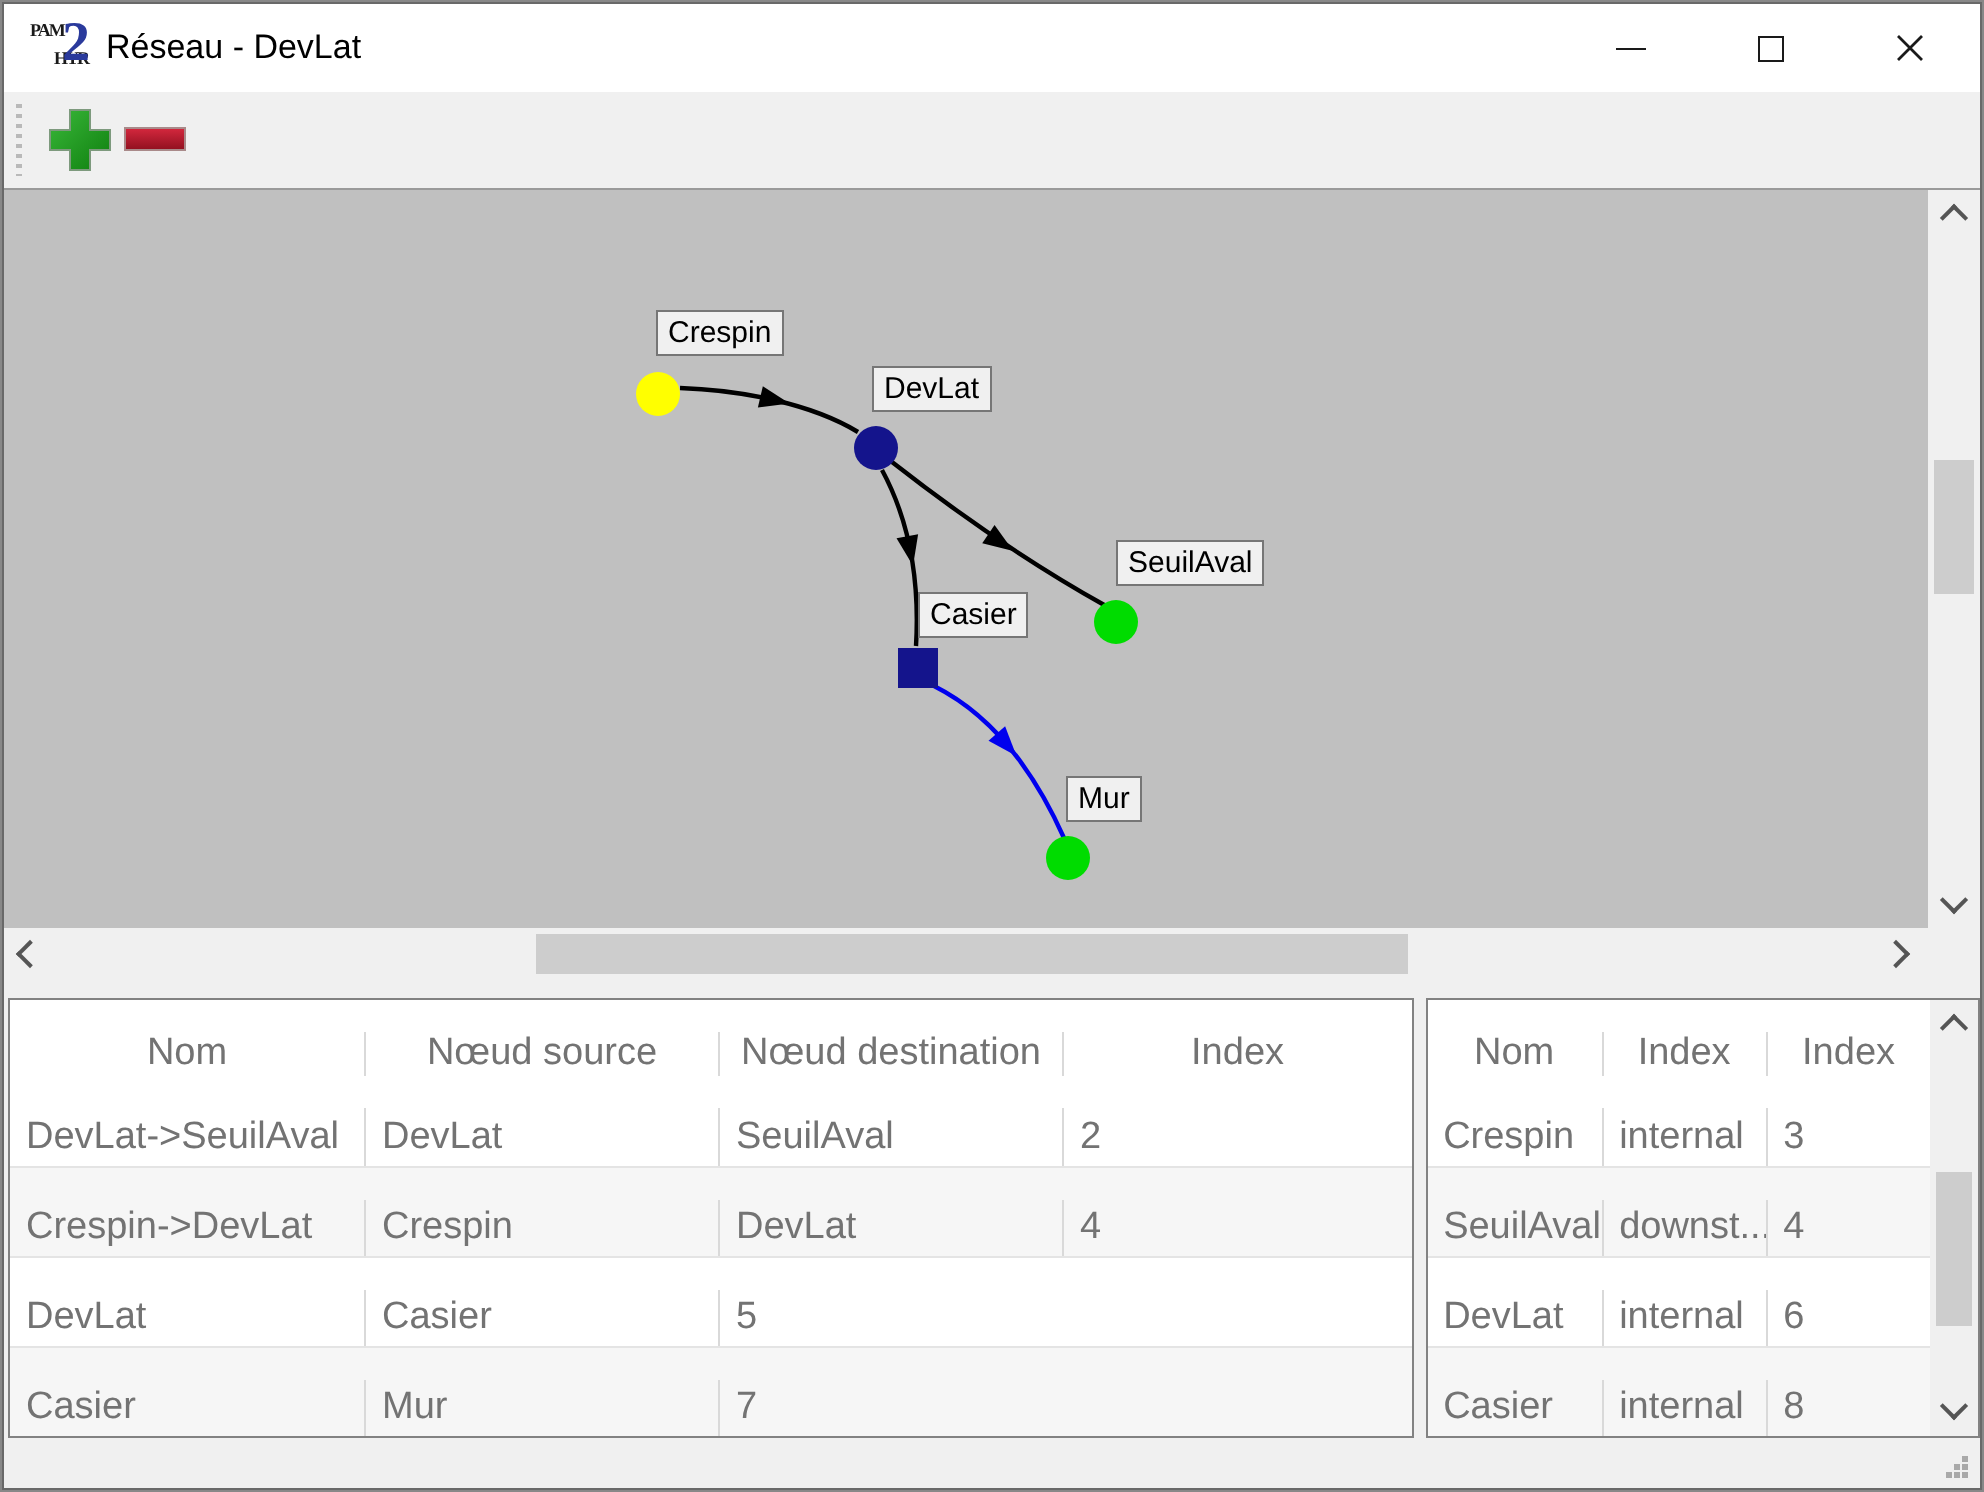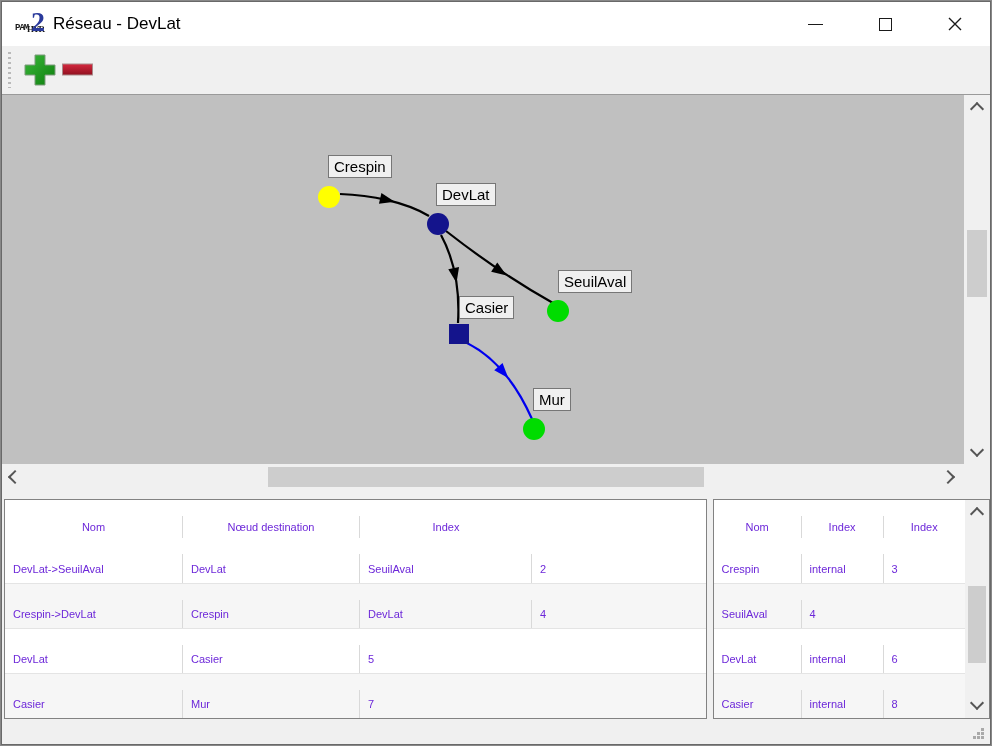--- a/index.html
+++ b/index.html
@@ -12,21 +12,21 @@
     display: flex; flex-direction: column; overflow: hidden;
   }
 
   
   .titlebar { height: 44px; background: #ffffff; display: flex; align-items: center; padding-left: 13px; flex: none; }
   .app-icon { width: 30px; height: 30px; position: relative; margin-right: 8px; flex: none; }
   .app-icon .ic-top, .app-icon .ic-bot {
     position: absolute; left: 0; font-family: "Liberation Serif", serif; font-weight: bold;
     font-size: 9px; line-height: 9px; color: #1a1a1a; letter-spacing: -1px;
   }
-  .app-icon .ic-top { top: 15px; font-family: Liberation Mono, monospace; }
+  .app-icon .ic-top { top: 2px; }
   .app-icon .ic-bot { top: 16px; margin-left: 12px; }
   .app-icon .ic-num {
     position: absolute; right: 0px; top: -2px; font-family: "Liberation Serif", serif;
     font-weight: bold; font-size: 28px; line-height: 30px; color: #2a3a9c;
   }
   .win-title { font-size: 17px; color: #000; }
   .win-controls { margin-left: auto; display: flex; height: 100%; }
   .win-btn { width: 70px; height: 100%; display: flex; align-items: center; justify-content: center; cursor: default; }
   .glyph-min { width: 15px; height: 0; border-top: 1.4px solid #1a1a1a; display: block; }
   .glyph-max { width: 13px; height: 13px; border: 1.4px solid #1a1a1a; display: block; }
@@ -64,21 +64,21 @@
   .panel { border: 1px solid #828282; background: #fff; height: 220px; }
   .panel.left { width: 704px; margin-right: 6px; display: flex; flex-direction: column; }
   .panel.right { width: 278px; display: flex; }
   .rtable { flex: 1; display: flex; flex-direction: column; }
   .trow { display: grid; height: 45px; flex: none; }
   .trow.hdr { height: 38px; }
   .panel.left .trow { grid-template-columns: 178px 177px 172px 1fr; }
   .panel.right .trow { grid-template-columns: 88px 82px 1fr; }
   .trow:nth-child(odd):not(.hdr) { background: #f6f6f6; }
   .trow:nth-child(n+3) { border-top: 1px solid #e4e4e4; }
-  .tcell { font-size: 11px; color: #6d28d9; display: flex; align-items: center; padding-left: 8px; border-right: 1px solid #d9d9d9; overflow: hidden; white-space: nowrap; margin-top: 16px; }
+  .tcell { font-size: 19px; color: #737373; display: flex; align-items: center; padding-left: 8px; border-right: 1px solid #d9d9d9; overflow: hidden; white-space: nowrap; margin-top: 16px; }
   .tcell:last-child { border-right: none; }
   .trow.hdr .tcell { justify-content: center; padding-left: 0; }
   .tb-vscroll { width: 24px; background: #f0f0f0; position: relative; flex: none; }
   .tb-vscroll .chev.up { left: 7px; top: 9px; }
   .tb-vscroll .chev.down { left: 7px; bottom: 10px; }
 
   
   .statusbar { flex: 1; background: #f0f0f0; position: relative; }
   .resize-grip { position: absolute; right: 6px; bottom: 5px; width: 3px; height: 3px; background: #a9a9a9;
     box-shadow: 0 -4px #a9a9a9, 0 -8px #a9a9a9, -4px 0 #a9a9a9, -8px 0 #a9a9a9, -4px -4px #a9a9a9; }
@@ -175,20 +175,21 @@
     <div class="sb-corner"></div>
   </div>
 
   <div class="gap"></div>
 
   <div class="tables-row">
 
     <div class="panel left">
       <div class="trow hdr">
         <div class="tcell">Nom</div>
+        <div class="tcell">Nœud source</div>
         <div class="tcell">Nœud destination</div>
         <div class="tcell">Index</div>
       </div>
       <div class="trow">
         <div class="tcell">DevLat-&gt;SeuilAval</div>
         <div class="tcell">DevLat</div>
         <div class="tcell">SeuilAval</div>
         <div class="tcell">2</div>
       </div>
       <div class="trow">
@@ -216,20 +217,21 @@
           <div class="tcell">Index</div>
           <div class="tcell">Index</div>
         </div>
         <div class="trow">
           <div class="tcell">Crespin</div>
           <div class="tcell">internal</div>
           <div class="tcell">3</div>
         </div>
         <div class="trow">
           <div class="tcell">SeuilAval</div>
+          <div class="tcell">downst...</div>
           <div class="tcell">4</div>
         </div>
         <div class="trow">
           <div class="tcell">DevLat</div>
           <div class="tcell">internal</div>
           <div class="tcell">6</div>
         </div>
         <div class="trow">
           <div class="tcell">Casier</div>
           <div class="tcell">internal</div>

